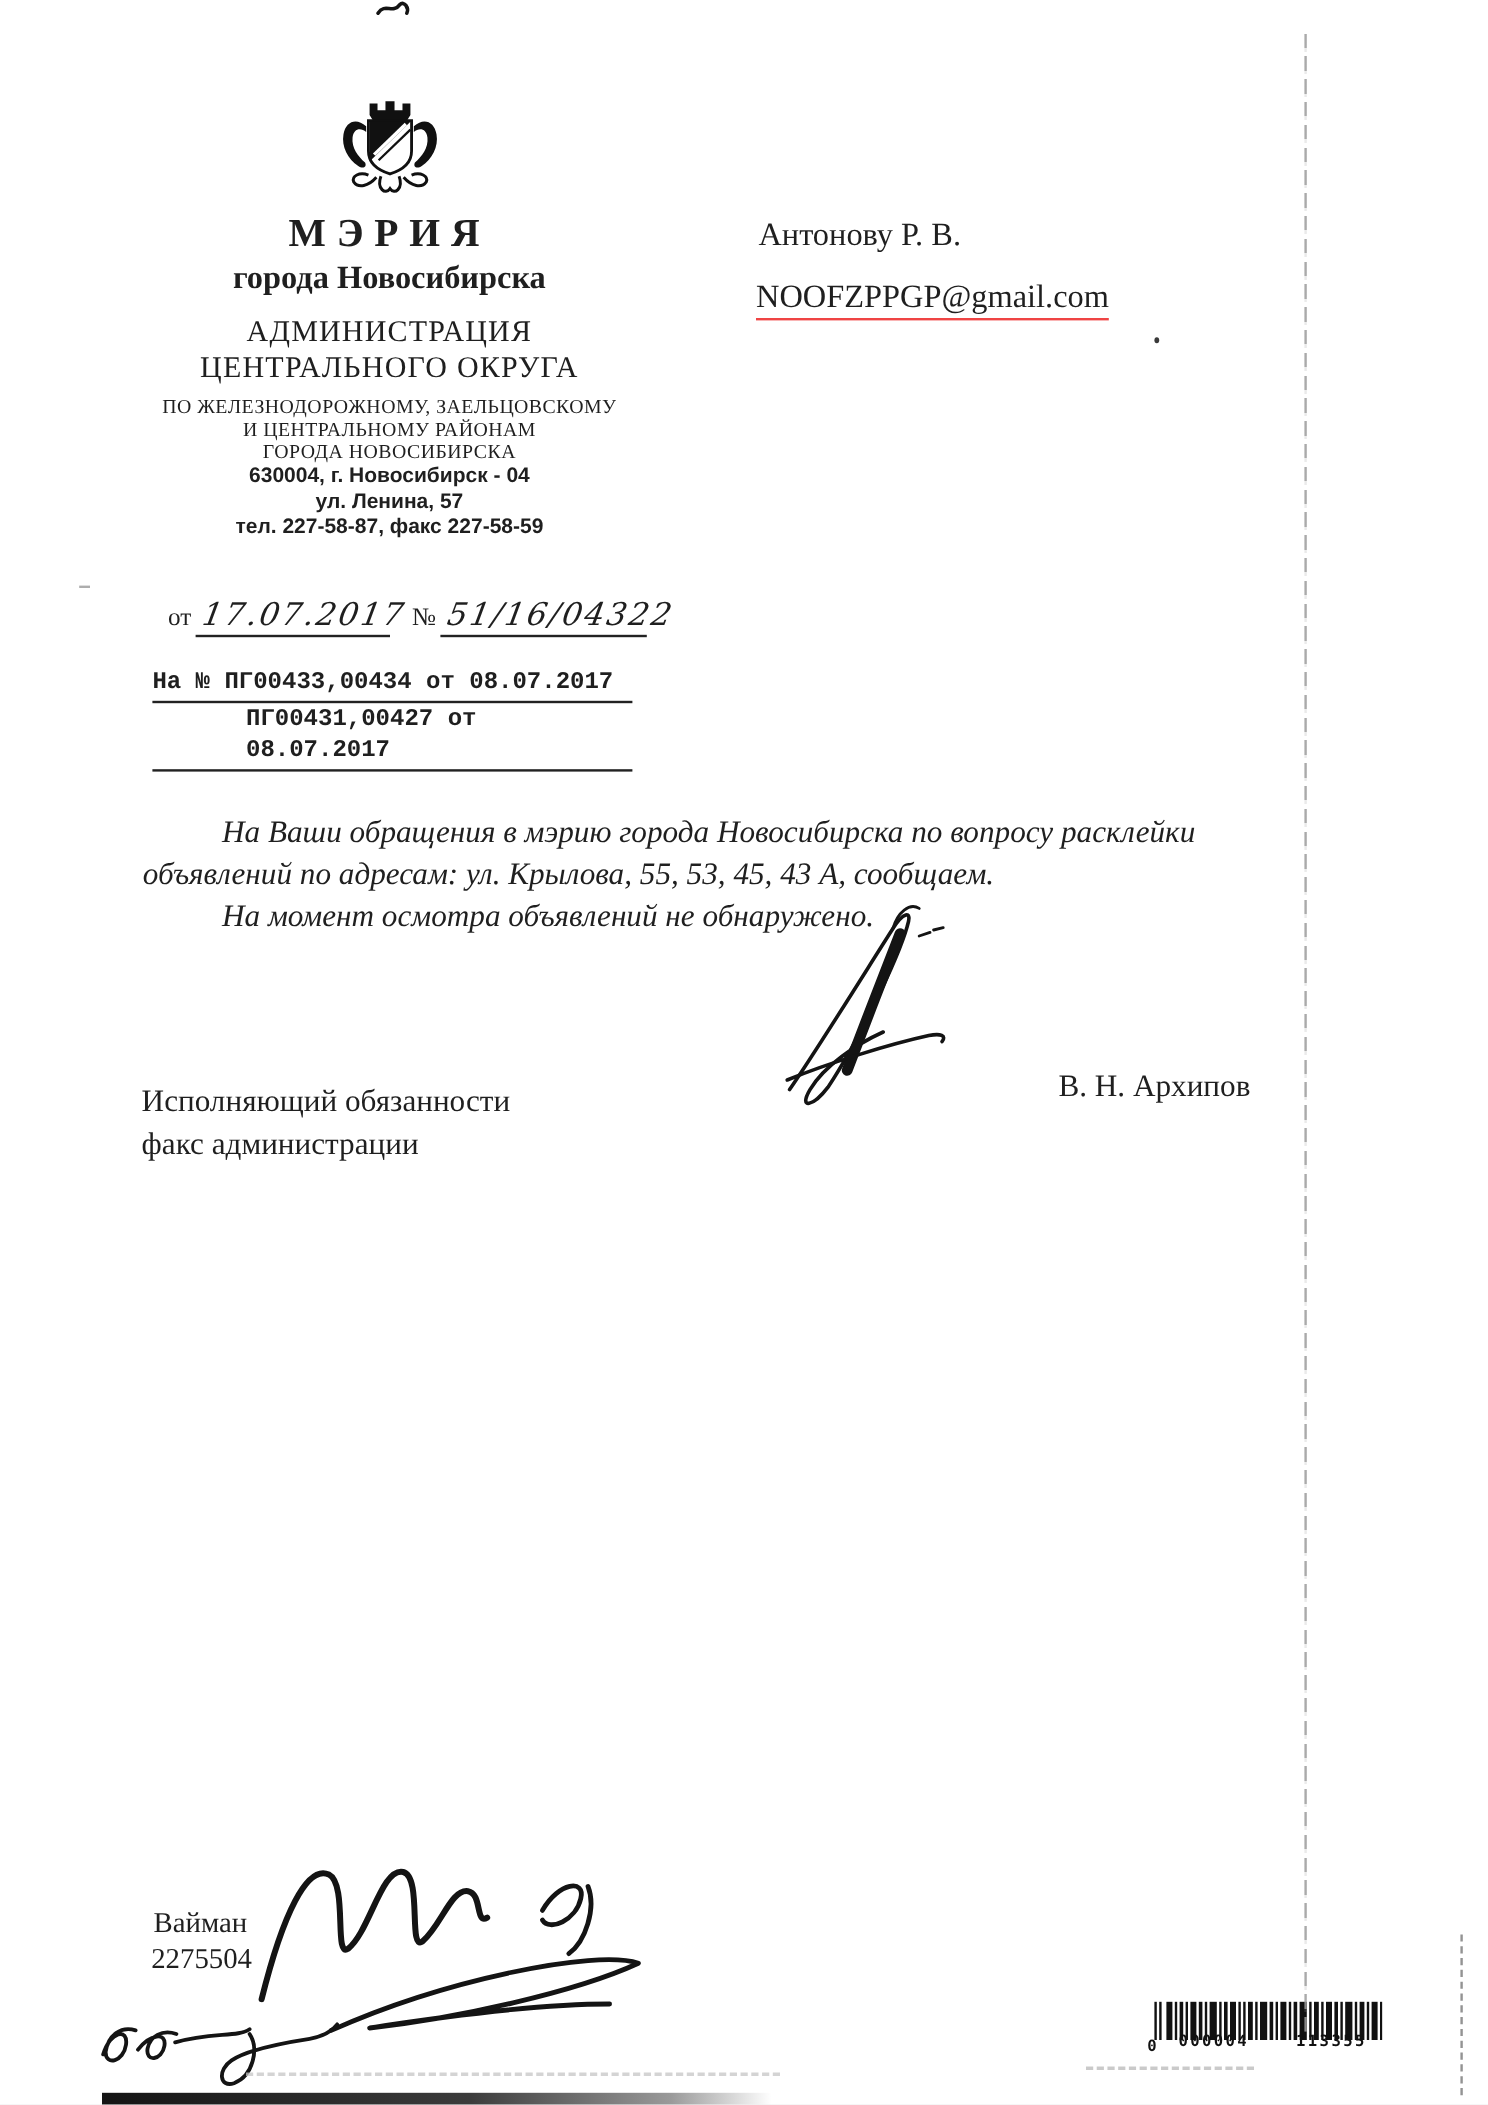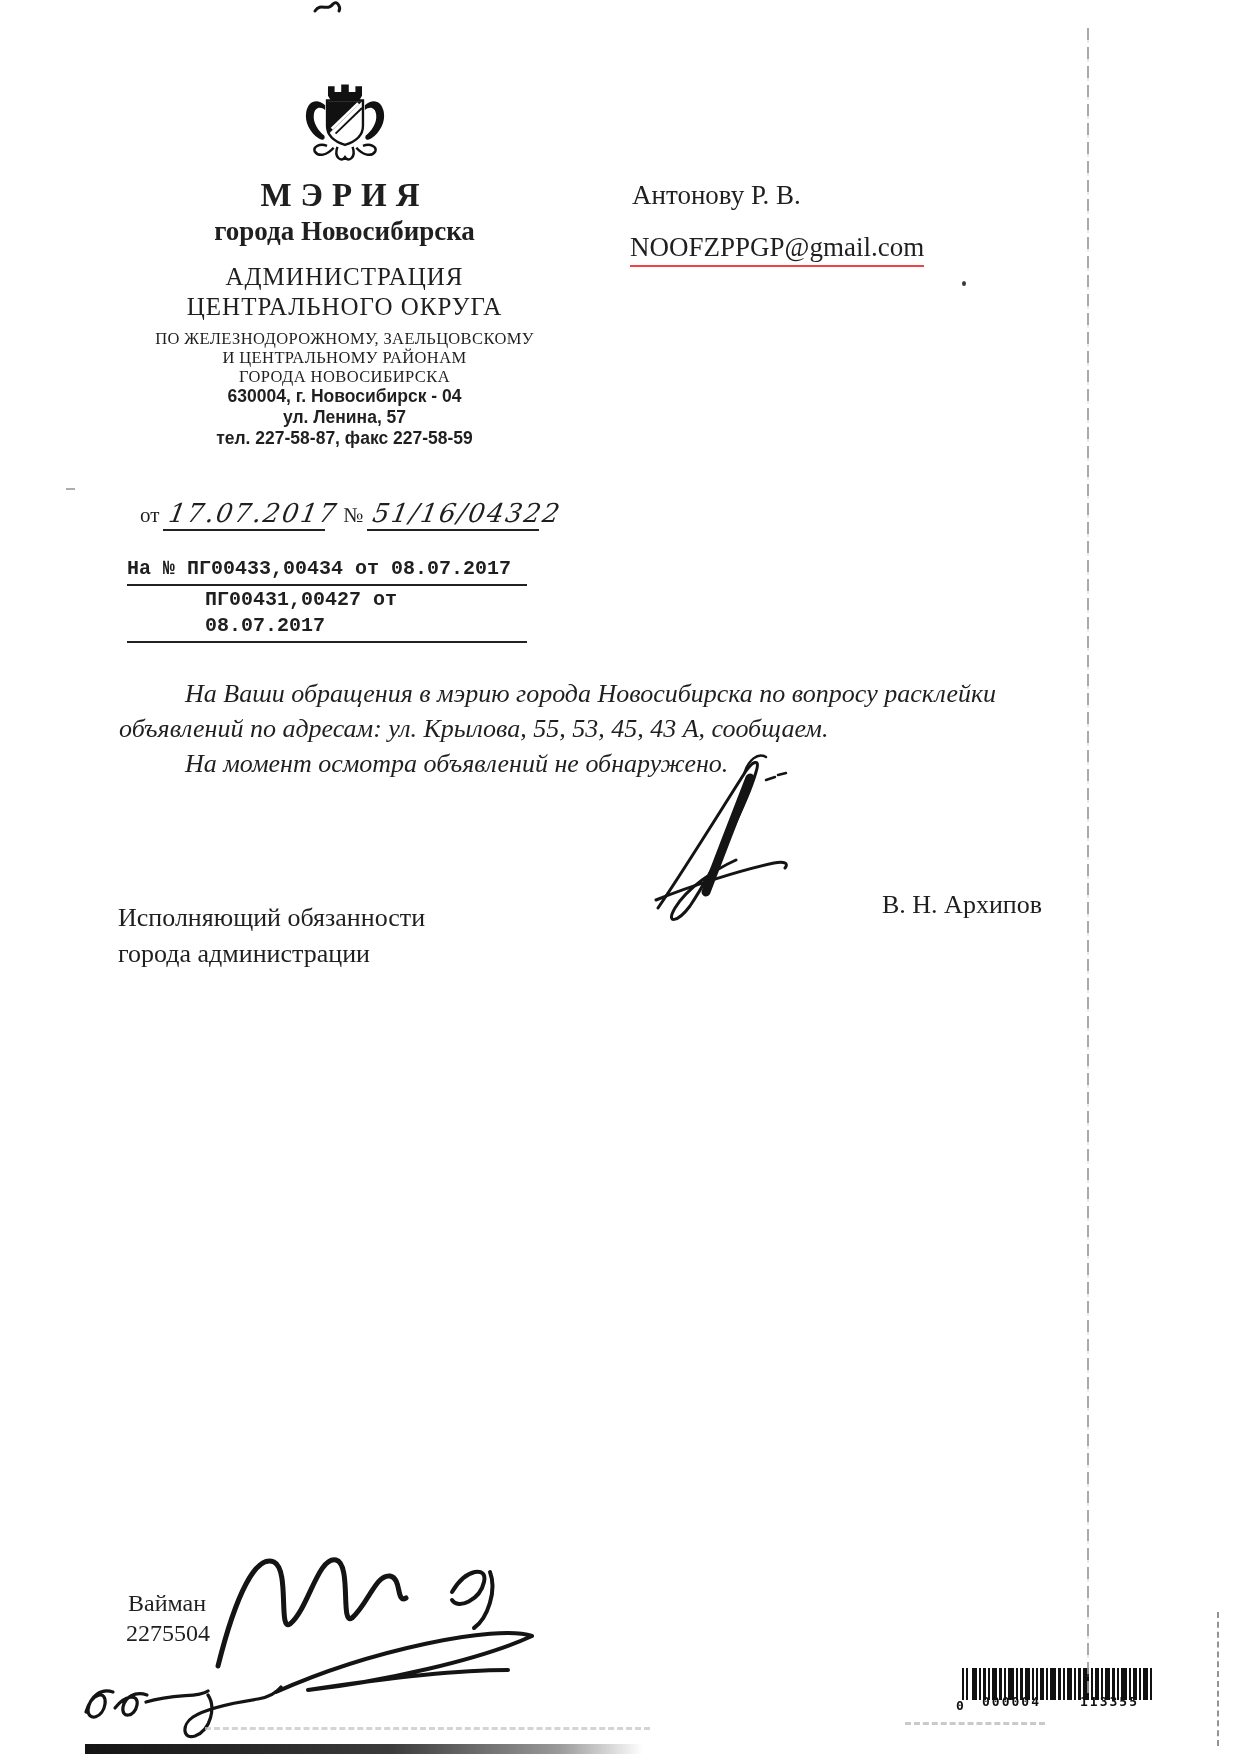--- a/index.html
+++ b/index.html
@@ -4,21 +4,21 @@
 <style>
   html,body { margin:0; padding:0; background:#e8e8e8; }
   .page {
     position:relative; width:1240px; height:1754px; margin:0 auto;
     background:#ffffff; overflow:hidden;
     font-family:"Liberation Serif", serif; color:#1f1f1f;
   }
   .abs { position:absolute; }
 
   
-  .letterhead { left:117px; top:80px; width:455px; text-align:center; }
+  .letterhead { left:97px; top:80px; width:455px; text-align:center; }
   .emblem { display:block; margin:0 auto 4px; width:104px; height:92px; }
   .org1 { font-size:33px; font-weight:bold; letter-spacing:9px; line-height:38px; }
   .org2 { font-size:27px; font-weight:bold; line-height:34px; }
   .dept { font-size:25px; letter-spacing:1px; line-height:30px; }
   .dept-top { margin-top:14px; }
   .caps-small { font-size:16.5px; letter-spacing:.4px; line-height:19px; }
   .caps-first { margin-top:7px; }
   .addr { font-family:"Liberation Sans", sans-serif; font-size:17.5px; line-height:21px;font-weight:bold; }
 
   
@@ -130,21 +130,21 @@
   <div class="abs hyphen-artifact"></div>
 
   <div class="abs body-text">
     <div class="body-line indent">На Ваши обращения в мэрию города Новосибирска по вопросу расклейки</div>
     <div class="body-line">объявлений по адресам: ул. Крылова, 55, 53, 45, 43 А, сообщаем.</div>
     <div class="body-line indent">На момент осмотра объявлений не обнаружено.</div>
   </div>
 
   <div class="abs sig-title">
     <div>Исполняющий обязанности</div>
-    <div>города администрации</div>
+    <div>факс администрации</div>
   </div>
   <svg class="abs sig-flourish stroke" width="150" height="190">
     <path d="M10,158 C36,120 78,52 96,24 C104,11 113,7 108,22 C100,50 66,120 42,156 C30,172 17,175 27,158 C39,138 66,120 88,110" stroke-width="3"></path>
     <path d="M102,28 C92,54 70,110 58,142" stroke-width="9"></path>
     <path d="M8,150 C42,136 94,120 126,113 C136,111 141,113 137,118" stroke-width="3"></path>
     <path d="M96,24 C100,10 110,2 118,7 M118,30 l9,-3 M130,25 l8,-2" stroke-width="2.4"></path>
   </svg>
   <div class="abs sig-name">В. Н. Архипов</div>
 
   <div class="abs executor-name">Вайман</div>

